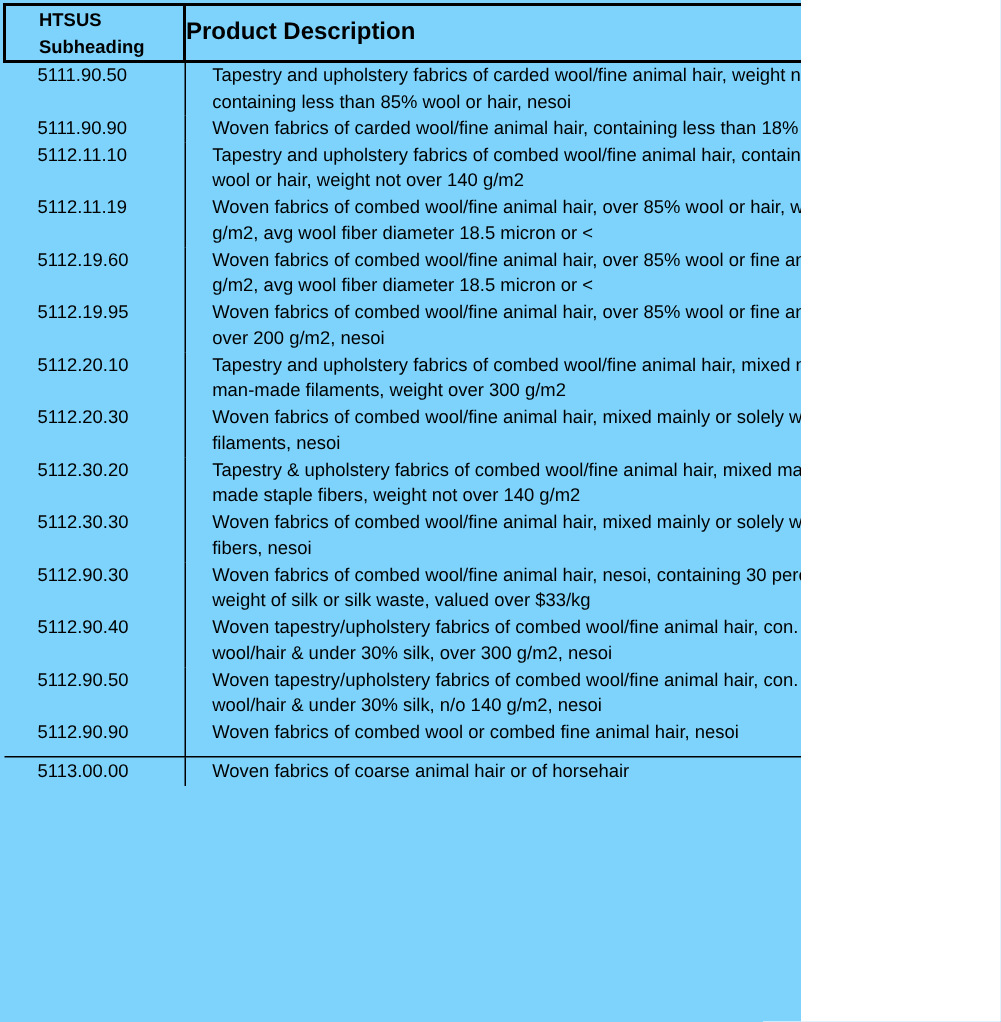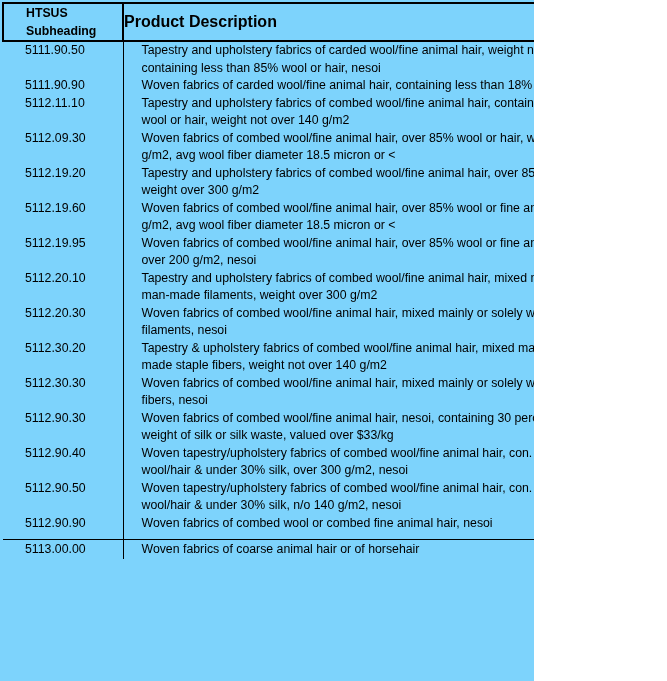--- a/index.html
+++ b/index.html
@@ -88,26 +88,22 @@
   </tr>
         <tr>
     <td class="code">5111.90.90</td>
     <td class="desc">Woven fabrics of carded wool/fine animal hair, containing less than 18% wool or hair, nesoi</td>
   </tr>
         <tr>
     <td class="code">5112.11.10</td>
     <td class="desc">Tapestry and upholstery fabrics of combed wool/fine animal hair, containing 85% or more wool or hair, weight not over 140 g/m2</td>
   </tr>
         <tr>
-    <td class="code">5112.09.30</td>
+    <td class="code">5112.11.19</td>
     <td class="desc">Woven fabrics of combed wool/fine animal hair, over 85% wool or hair, weight not over 200 g/m2, avg wool fiber diameter 18.5 micron or &lt;</td>
-  </tr>
-        <tr>
-    <td class="code">5112.19.20</td>
-    <td class="desc">Tapestry and upholstery fabrics of combed wool/fine animal hair, over 85% wool or hair, weight over 300 g/m2</td>
   </tr>
         <tr>
     <td class="code">5112.19.60</td>
     <td class="desc">Woven fabrics of combed wool/fine animal hair, over 85% wool or fine animal hair, ov 200 g/m2, avg wool fiber diameter 18.5 micron or &lt;</td>
   </tr>
         <tr>
     <td class="code">5112.19.95</td>
     <td class="desc">Woven fabrics of combed wool/fine animal hair, over 85% wool or fine animal hair, weight over 200 g/m2, nesoi</td>
   </tr>
         <tr>

